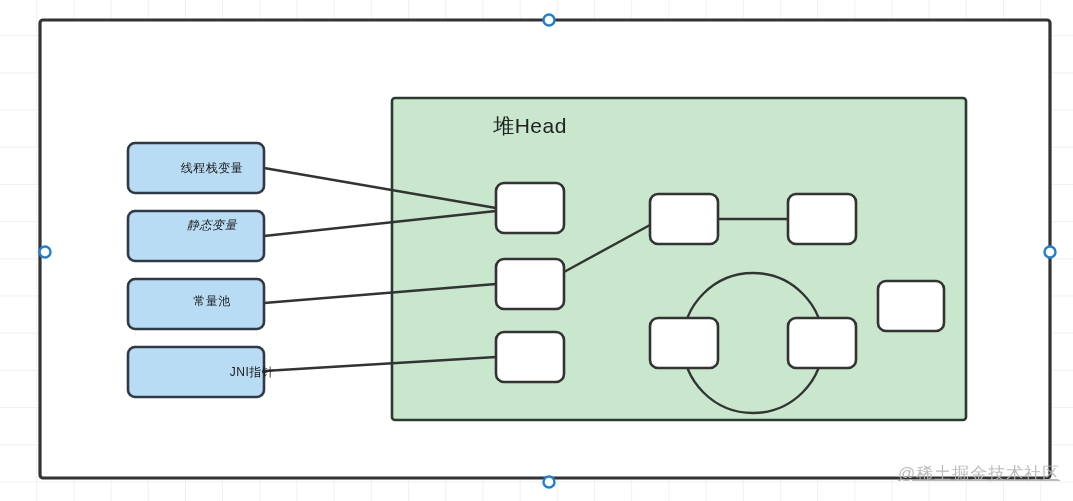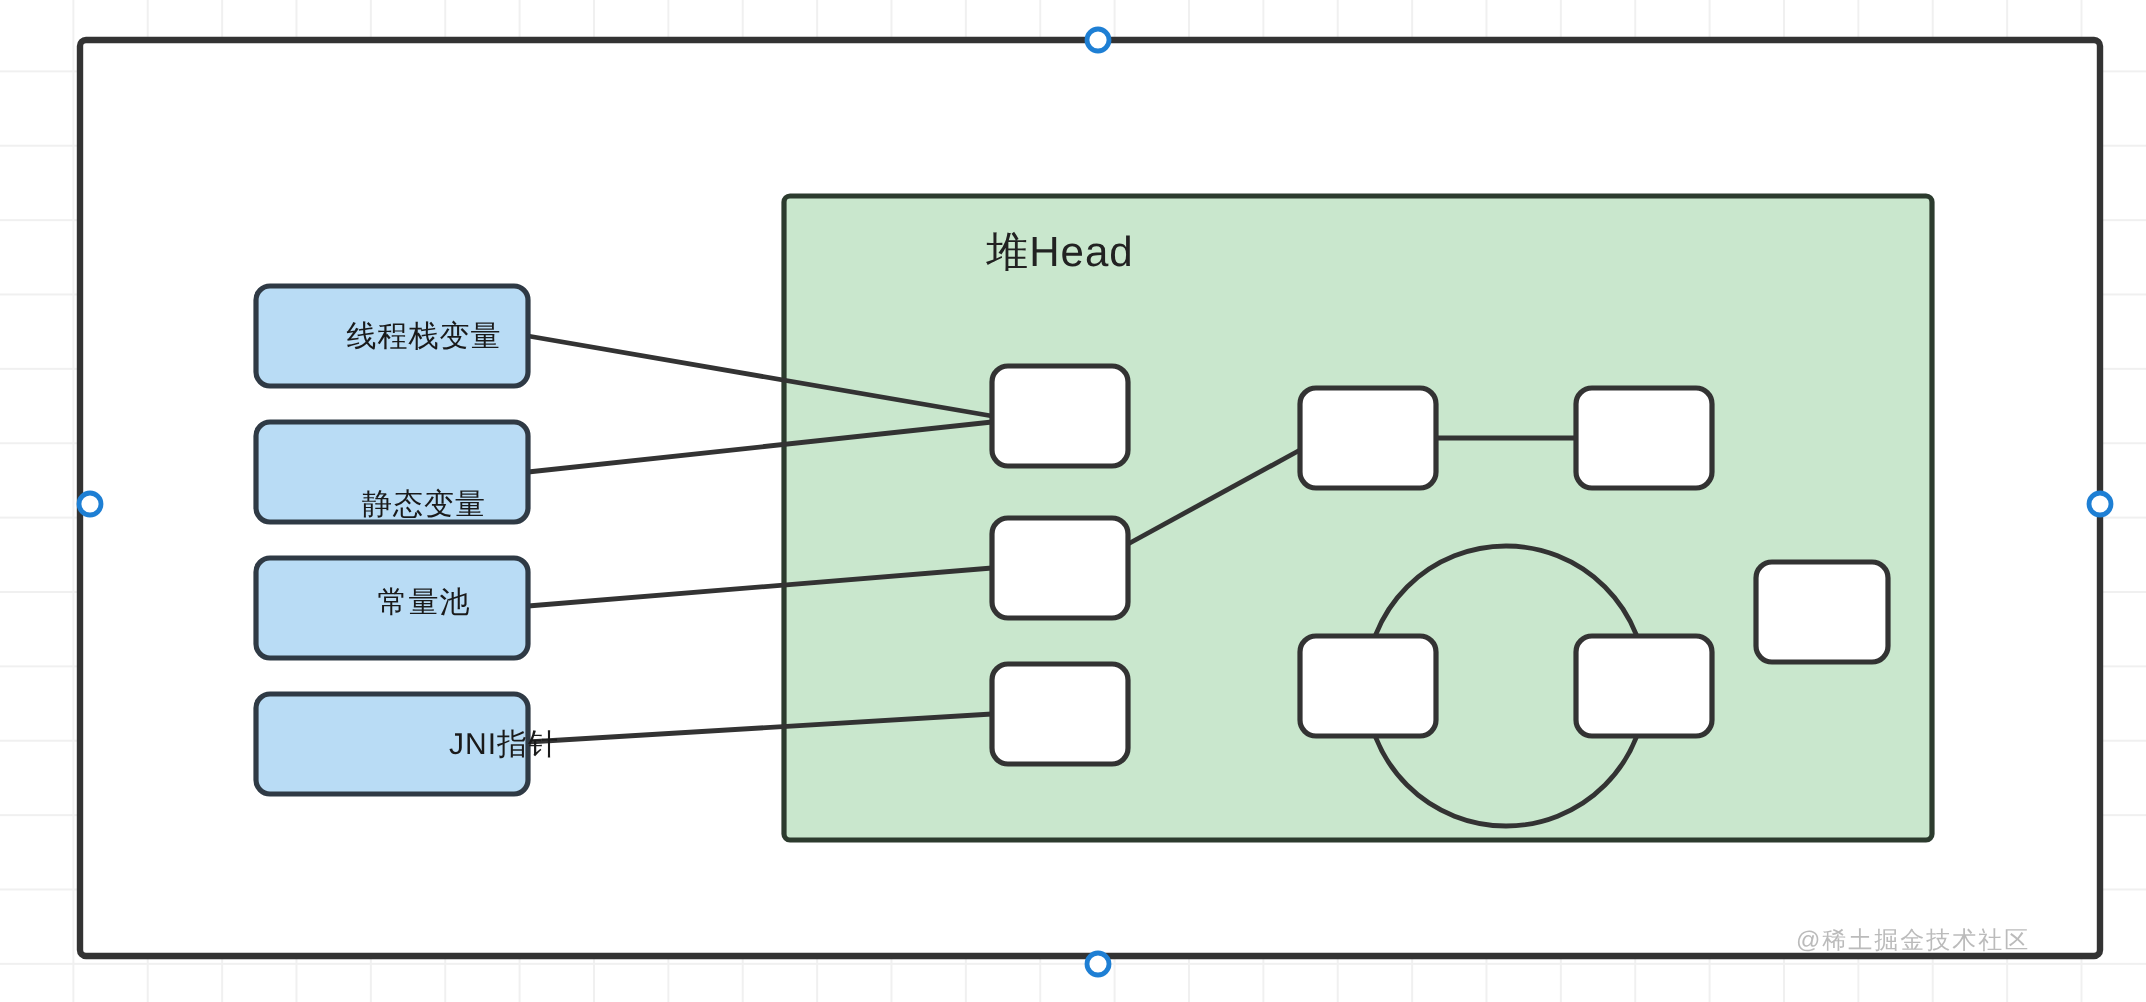--- a/index.html
+++ b/index.html
@@ -31,36 +31,37 @@
     position: absolute;
     display: flex;
     align-items: center;
     justify-content: center;
     text-align: right;
     color: #1a1a1a;
     pointer-events: none;
     white-space: nowrap;
   }
   .blue-label {
-    font-size: 15px;
+    font-size: 12px;
     letter-spacing: 0.5px;
     padding-left: 16px;
   }
   .heap-title {
     font-size: 21px;
     letter-spacing: 0.5px;
     color: #222222;
   }
   .watermark {
     position: absolute;
     color: #b8b8b8;
-    font-size: 12px;
+    font-size: 17px;
     letter-spacing: 1px;
     white-space: nowrap;
     opacity: 0.95;
+    text-decoration: underline;
   }
 </style>
 </head>
 <body>
 
 <div id="canvas">
 
   <svg class="svg-layer" viewBox="0 0 1073 501" xmlns="http://www.w3.org/2000/svg">
 
     <rect id="outer-frame" x="40" y="20" width="1010" height="458" fill="#ffffff" stroke="#333333" stroke-width="3.2" rx="3" ry="3"></rect>
@@ -101,20 +102,20 @@
         <circle cx="45" cy="252" r="5.5" fill="#ffffff" stroke="#1e7fd4" stroke-width="2.4"></circle>
         <circle cx="1050" cy="252" r="5.5" fill="#ffffff" stroke="#1e7fd4" stroke-width="2.4"></circle>
         <circle cx="549" cy="482" r="5.5" fill="#ffffff" stroke="#1e7fd4" stroke-width="2.4"></circle>
       </g>
   </svg>
 
   <div class="node-label heap-title" id="heap-title" style="left: 410px; top: 110px; width: 240px; height: 32px;">堆Head</div>
 
   <div id="root-labels">
       <div class="node-label blue-label" style="left: 128px; top: 143px; width: 136px; height: 50px;">线程栈变量</div>
-      <div class="node-label blue-label" style="left: 128px; top: 227px; width: 136px; height: 50px;">静态变量</div>
+      <div class="node-label blue-label" style="left: 128px; top: 200px; width: 136px; height: 50px; font-style: italic;">静态变量</div>
       <div class="node-label blue-label" style="left: 128px; top: 279px; width: 136px; height: 45px;">常量池</div>
       <div class="node-label blue-label" style="left: 128px; top: 347px; width: 136px; height: 50px; margin-left: 40px;">JNI指针</div>
     </div>
 
   <div class="watermark" id="watermark" style="left: 898px; top: 462px;">@稀土掘金技术社区</div>
 
 </div>
 
 </body></html>

